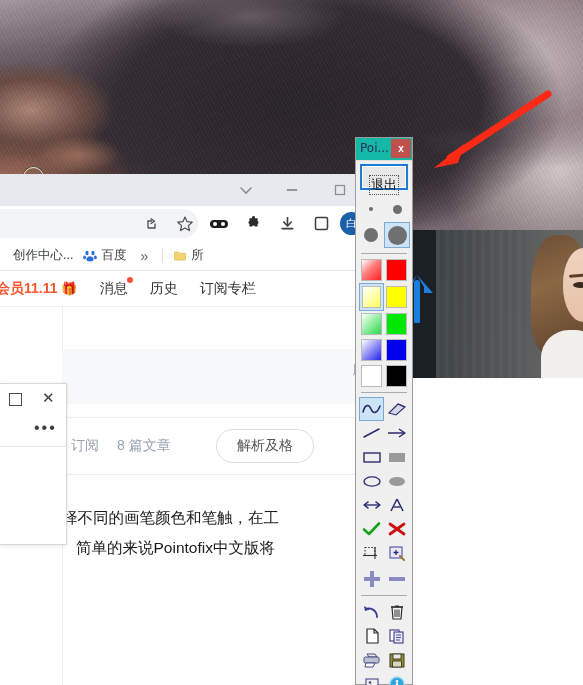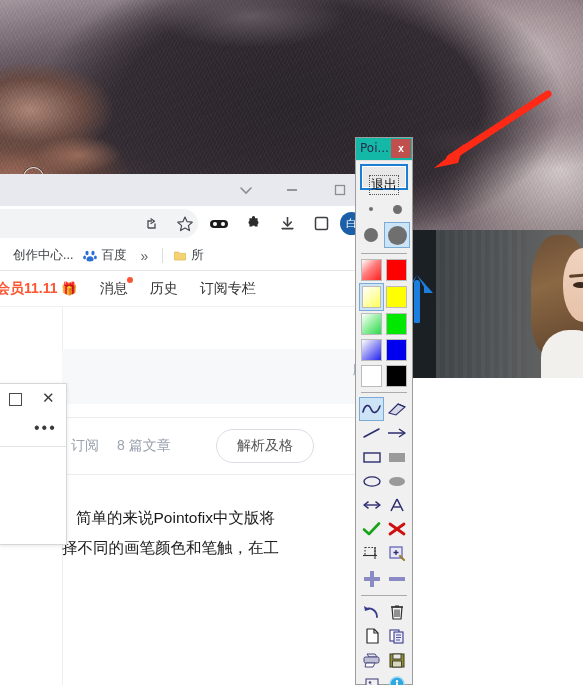--- a/index.html
+++ b/index.html
@@ -331,22 +331,22 @@
         <div class="copyright-txt">版权</div>
       </div>
 
       <div class="sub-card">
         <span class="sub-txt">订阅</span>
         <span class="sub-txt">8 篇文章</span>
         <div class="sub-btn">解析及格</div>
       </div>
 
       <div class="article">
+        <div class="art-line">择不同的画笔颜色和笔触，在工</div>
         <div class="art-line art-l1">简单的来说Pointofix中文版将</div>
-        <div class="art-line">择不同的画笔颜色和笔触，在工</div>
       </div>
     </div>
   </div>
 
   <div class="mini-win">
     <div class="mini-bar">
       <div class="mini-sq"></div>
       <div class="mini-x">✕</div>
     </div>
     <div class="mini-dots">•••</div>

